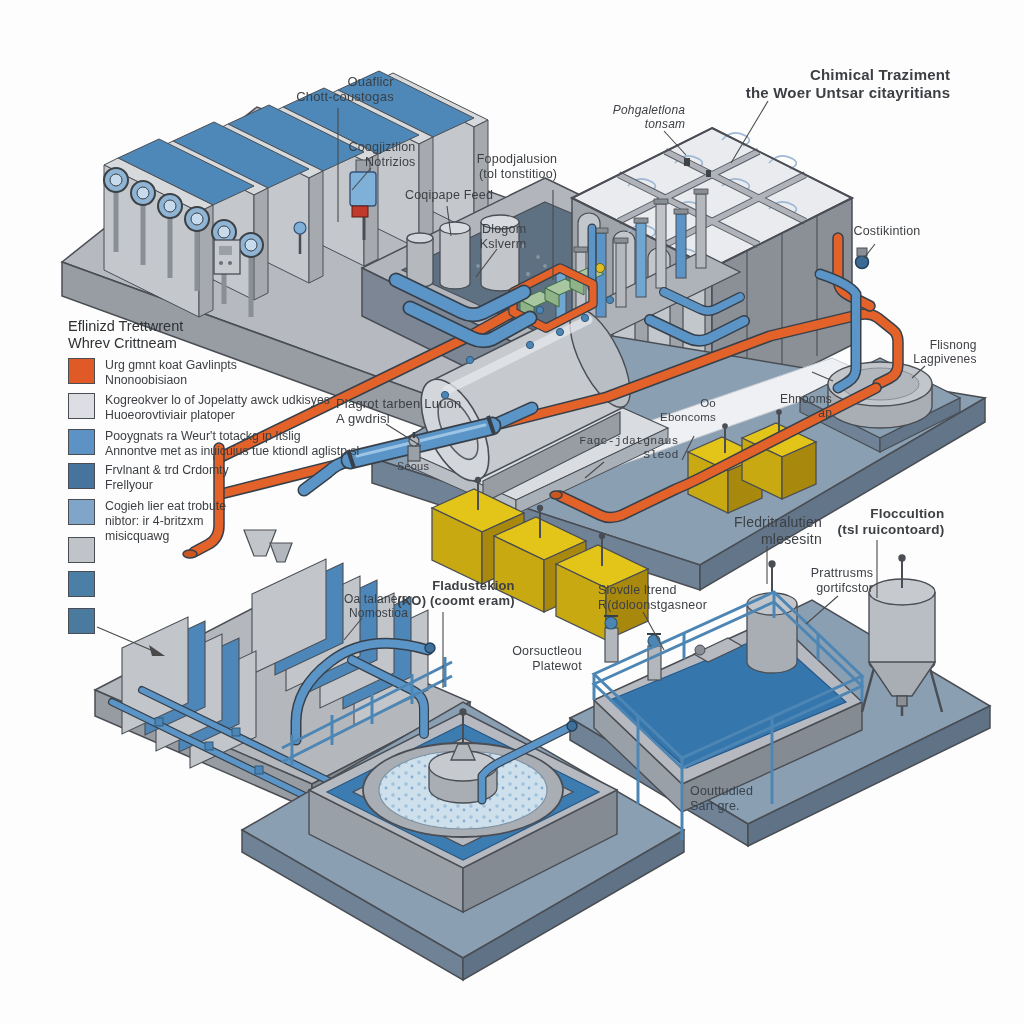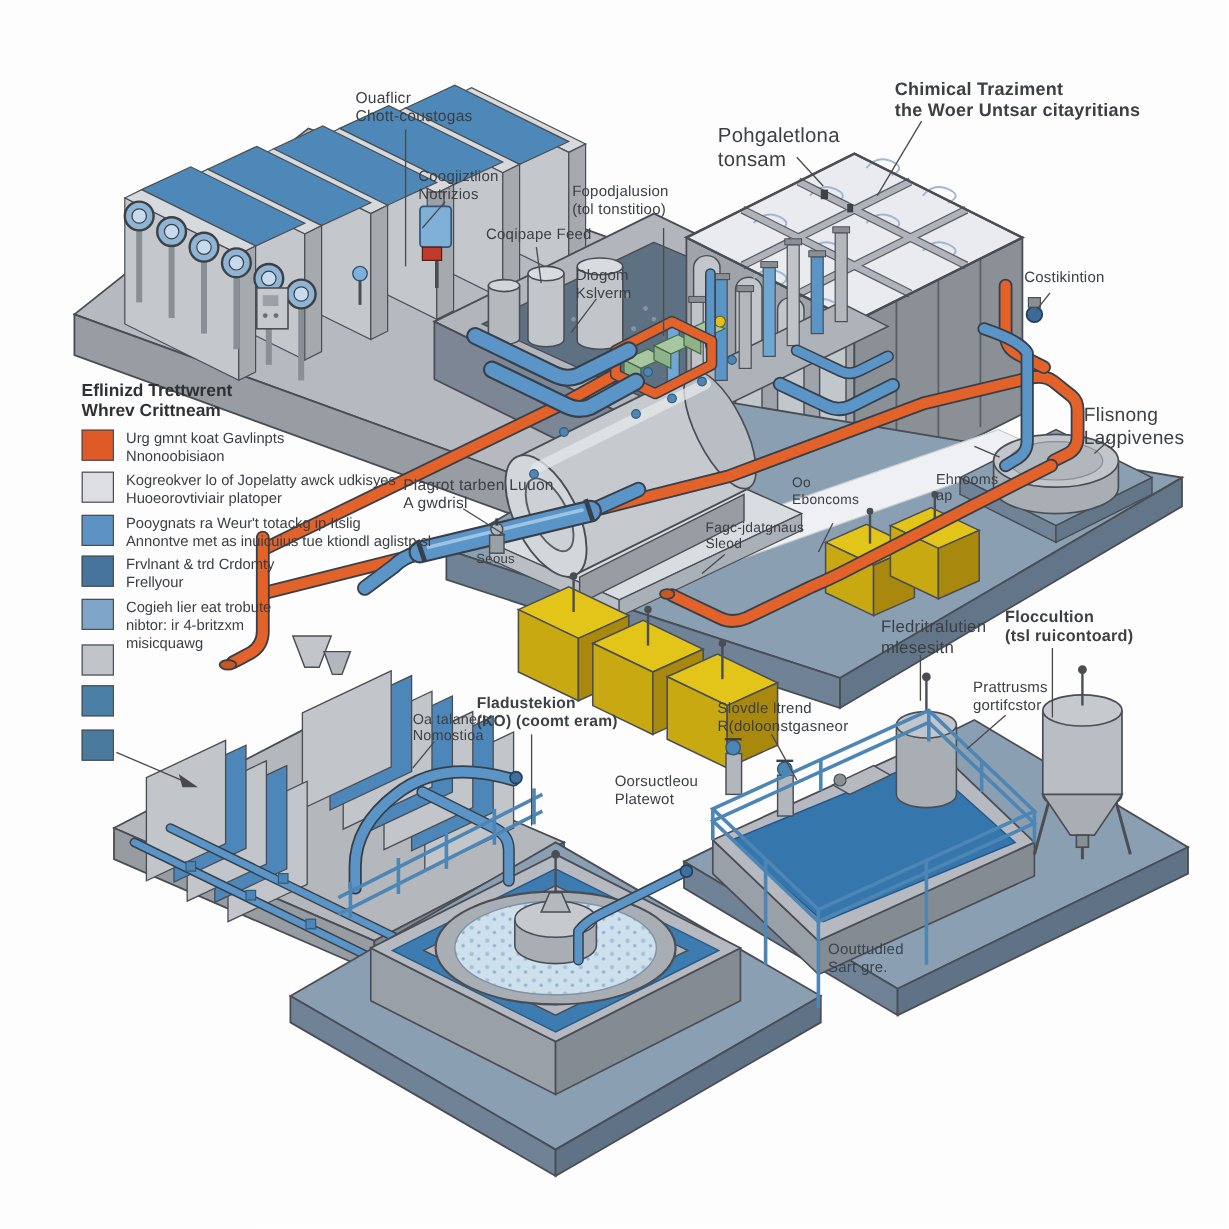--- a/index.html
+++ b/index.html
@@ -1,25 +1,25 @@
 <!DOCTYPE html>
 <html><head>
 <meta charset="utf-8">
 <style>
   html,body{margin:0;padding:0;background:#ffffff;}
   #stage{position:relative;width:1024px;height:1024px;background:#fdfdfd;overflow:hidden;
          font-family:"Liberation Sans", sans-serif;}
   #stage svg{position:absolute;left:0;top:0;}
   #labels-layer{position:absolute;left:0;top:0;width:1024px;height:1024px;pointer-events:none;}
-  .lbl{position:absolute;transform:translateX(-50%);text-align:left;color:#3c3f43;
+  .lbl{position:absolute;transform:translateX(-50%);text-align:right;color:#3c3f43;
        font-size:12.5px;line-height:1.18;white-space:nowrap;letter-spacing:.2px;}
   .lbl.left{transform:none;text-align:left;}
   .lbl.bold{font-weight:bold;}
   #legend{position:absolute;left:68px;top:318px;}
-  .lg-title{font-size:14.5px;font-weight:bold;color:#2f3235;line-height:1.2;white-space:nowrap;}
+  .lg-title{font-size:14.5px;font-weight:normal;color:#2f3235;line-height:1.2;white-space:nowrap;}
   .lg-item{position:absolute;}
   .lg-sw{position:absolute;width:27px;height:26px;border:1.6px solid #4a4e54;box-sizing:border-box;}
   .lg-tx{position:absolute;left:37px;top:0;font-size:12.3px;color:#3b3e42;line-height:1.22;white-space:nowrap;}
   .o{stroke:#37404a;fill:none;stroke-linecap:round;stroke-linejoin:round;}
   .c{fill:none;stroke-linecap:round;stroke-linejoin:round;}
   .ln{stroke:#4a4a4a;stroke-width:1.1;fill:none;}
   polygon,path,rect,ellipse,circle,line{vector-effect:none;}
 </style>
 </head>
 <body>
@@ -552,47 +552,47 @@
         <div>(tol tonstitioo)</div>
       </div>
       <div class="lbl" style="left: 503px; top: 222px; font-size: 12.5px;">
         <div>Dlogom</div>
         <div>Kslverm</div>
       </div>
       <div class="lbl bold" style="left: 848px; top: 66px; font-size: 15px;">
         <div>Chimical Traziment</div>
         <div>the Woer Untsar citayritians</div>
       </div>
-      <div class="lbl" style="left: 649px; top: 103px; font-size: 17px;">
+      <div class="lbl" style="left: 649px; top: 103px; font-size: 12px; font-style: italic;">
         <div>Pohgaletlona</div>
         <div>tonsam</div>
       </div>
       <div class="lbl" style="left: 887px; top: 224px; font-size: 12.5px;">
         <div>Costikintion</div>
       </div>
-      <div class="lbl" style="left: 945px; top: 338px; font-size: 16px;">
+      <div class="lbl" style="left: 945px; top: 338px; font-size: 12px;">
         <div>Flisnong</div>
         <div>Lagpivenes</div>
       </div>
       <div class="lbl" style="left: 806px; top: 348px; font-size: 12px; margin-top: 44px;">
         <div>Ehnooms</div>
         <div>ap</div>
       </div>
       <div class="lbl left" style="left: 336px; top: 396px; font-size: 13px;">
         <div>Plagrot tarben Luuon</div>
         <div>A gwdrisl</div>
       </div>
       <div class="lbl" style="left: 413px; top: 460px; font-size: 11px;">
         <div>Seous</div>
       </div>
       <div class="lbl" style="left: 688px; top: 397px; font-size: 11.5px;">
         <div>Oo</div>
         <div>Eboncoms</div>
       </div>
-      <div class="lbl" style="left: 629px; top: 434px; font-size: 11.5px;">
+      <div class="lbl" style="left: 629px; top: 434px; font-size: 11.5px; font-family: Liberation Mono, monospace;">
         <div>Fagc-jdatgnaus</div>
         <div>Sleod</div>
       </div>
       <div class="lbl" style="left: 456px; top: 578px; font-size: 13px; font-weight: bold;">
         <div>Fladustekion</div>
         <div>(KO) (coomt eram)</div>
       </div>
       <div class="lbl" style="left: 376px; top: 592px; font-size: 12px;">
         <div>Oa talaners</div>
         <div>Nomostioa</div>

